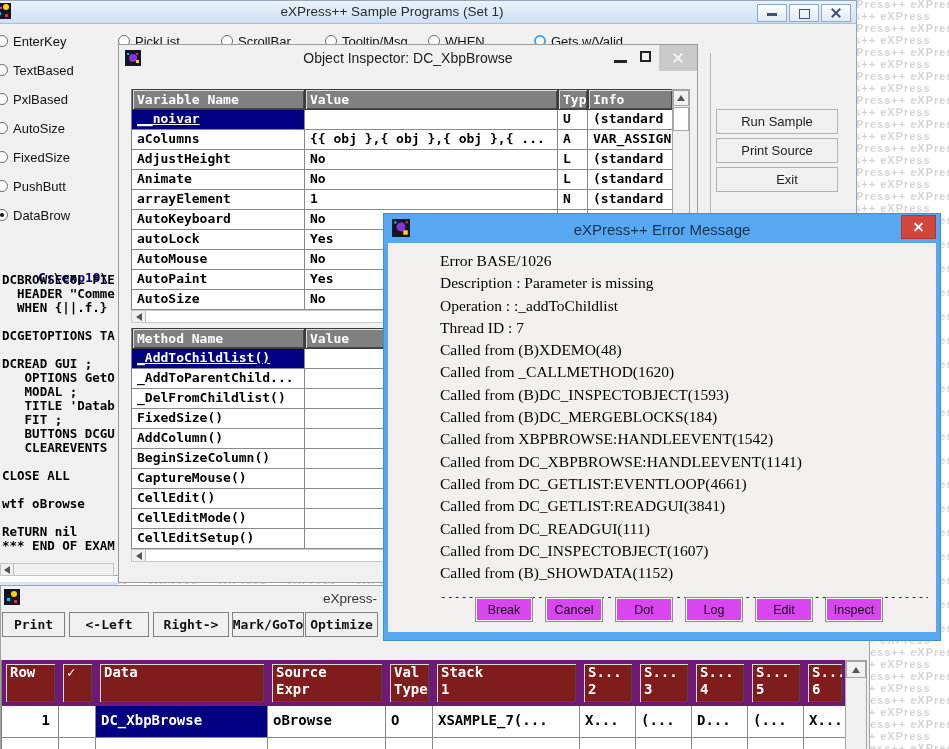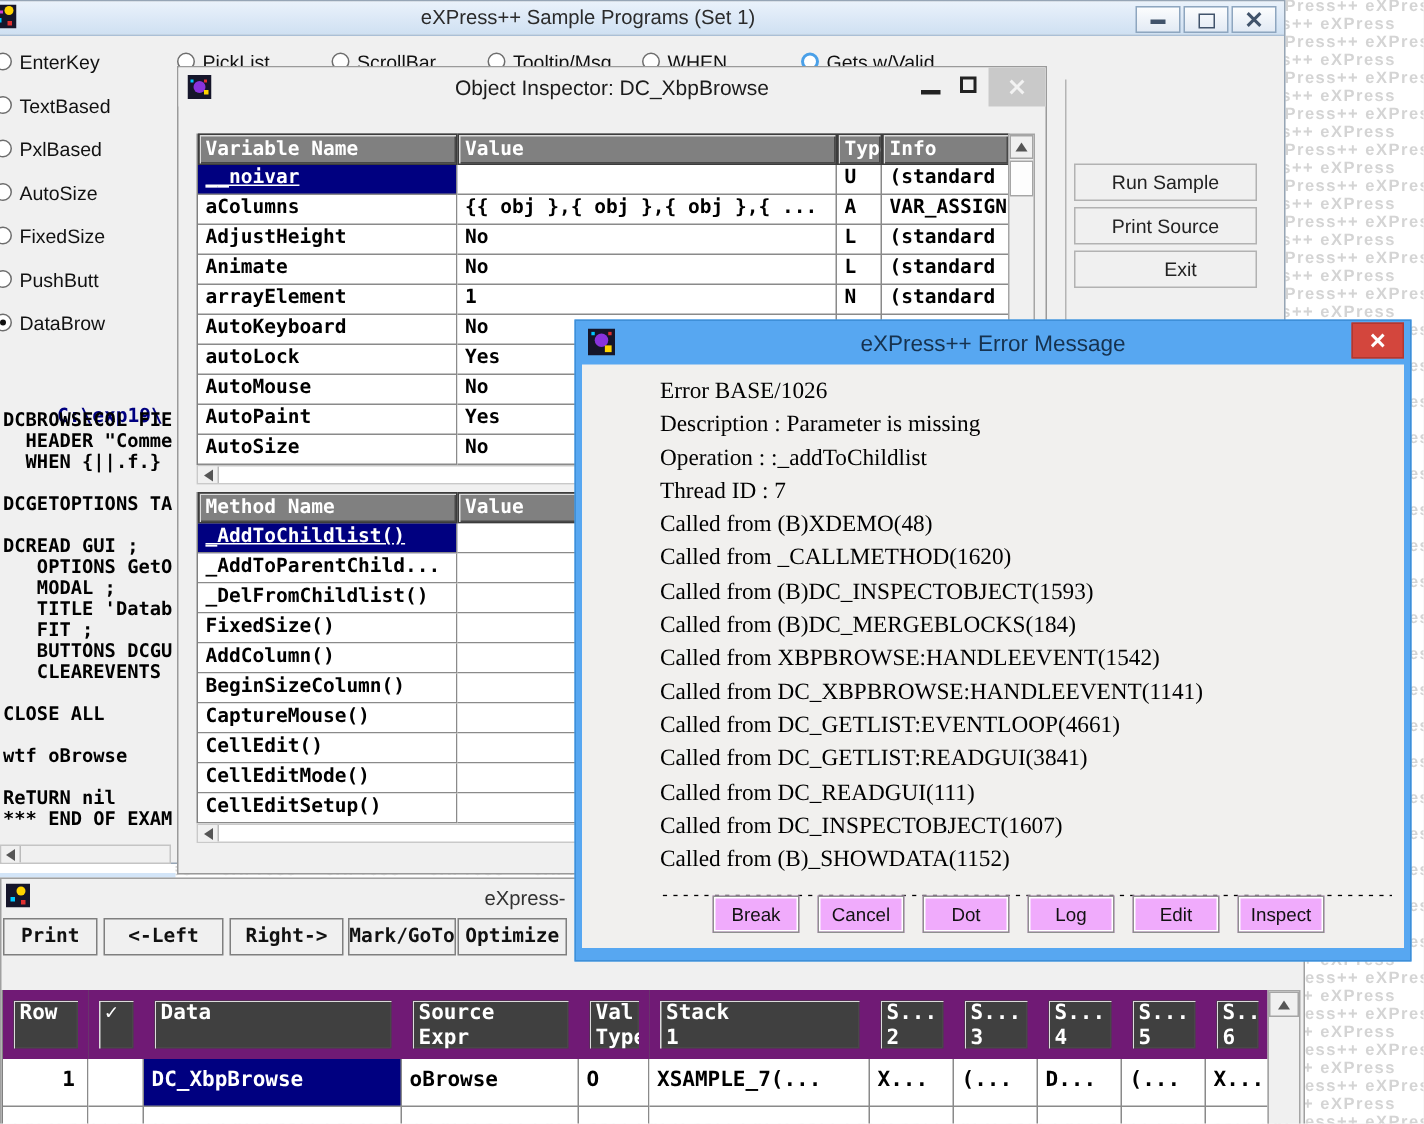--- a/index.html
+++ b/index.html
@@ -93,21 +93,21 @@
   .hscroll-strip .sb-btn{position:absolute;left:0;top:0;width:14px;height:11px;border:none;border-right:1px solid #bbb;background:#f0f0f0;}
 
   
   #bottom-window{left:0;top:585px;width:870px;height:166px;z-index:3;border:1px solid #a0a0a0;}
   #bw-title{position:absolute;left:322px;top:5px;font-size:13.5px;color:#333;}
   .tool-btn{position:absolute;top:26px;height:25px;background:#f0f0f0;border:1px solid #7f7f7f;
     font-family:"DejaVu Sans Mono",monospace;font-weight:bold;font-size:13px;color:#111;
     display:flex;align-items:center;justify-content:center;box-sizing:border-box;}
   #bottom-table{left:0;top:74px;grid-template-columns:57px 37px 172px 118px 47px 147px 56px 56px 56px 56px 42px;
     grid-template-rows:46px 32px 30px;}
-  .th2{background:#404040;color:#fff;border:7px solid #701a75;box-sizing:border-box;
+  .th2{background:#7f1d1d;color:#fff;border:4px solid #701a75;box-sizing:border-box;
     box-shadow:inset 1px 1px 0 #dcdcdc,inset -1px -1px 0 #484848;overflow:hidden;}
   .th2 div{font-family:"DejaVu Sans Mono",monospace;font-weight:bold;font-size:14px;
     line-height:17px;padding-left:4px;white-space:pre;}
   .btd{background:#fff;color:#000;font-family:"DejaVu Sans Mono",monospace;font-weight:bold;
     font-size:14px;padding:6px 5px 0 5px;border-right:1px solid #8a8a8a;border-bottom:1px solid #8a8a8a;
     box-sizing:border-box;overflow:hidden;white-space:pre;}
   .btd.num{text-align:right;padding-right:8px;}
   .btd.sel{background:#000080;color:#fff;}
   #bt-vscroll{position:absolute;left:844px;top:74px;width:22px;height:92px;background:#f0f0f0;
     border:1px solid #a5a5a5;box-sizing:border-box;}
@@ -120,21 +120,21 @@
   #err-title{position:absolute;left:0;top:7px;width:100%;text-align:center;font-size:15px;color:#16324f;}
   #err-close{position:absolute;left:517px;top:1px;width:35px;height:24px;background:#d3463d;
     border:1px solid #b23730;box-sizing:border-box;}
   #err-close .xbar{left:11px;top:10px;background:#fff;width:11px;}
   #err-body{position:absolute;left:4px;top:29px;right:4px;bottom:8px;background:#f1f0ee;}
   #err-lines{position:absolute;left:52px;top:7px;right:10px;}
   .eline{font-family:"Liberation Serif",serif;font-size:15.5px;line-height:22.3px;color:#000;white-space:pre;}
   .esep{font-family:"DejaVu Sans Mono",monospace;font-size:11px;color:#000;margin-top:6px;
     letter-spacing:0.3px;white-space:nowrap;overflow:hidden;width:488px;}
   #err-buttons{position:absolute;left:87px;top:354px;display:flex;gap:12px;}
-  .ebtn{width:58px;height:25px;background:#f0abfc;border:1px solid #8f8f8f;
+  .ebtn{width:58px;height:25px;background:#d946ef;border:1px solid #8f8f8f;
     box-shadow:inset 0 0 0 1px #fff;font-size:12.5px;color:#111;display:flex;
     align-items:center;justify-content:center;box-sizing:border-box;}
 
   .app-icon{position:absolute;width:16px;height:16px;}
 </style>
 </head>
 <body>
 
 <div id="screen">
 

